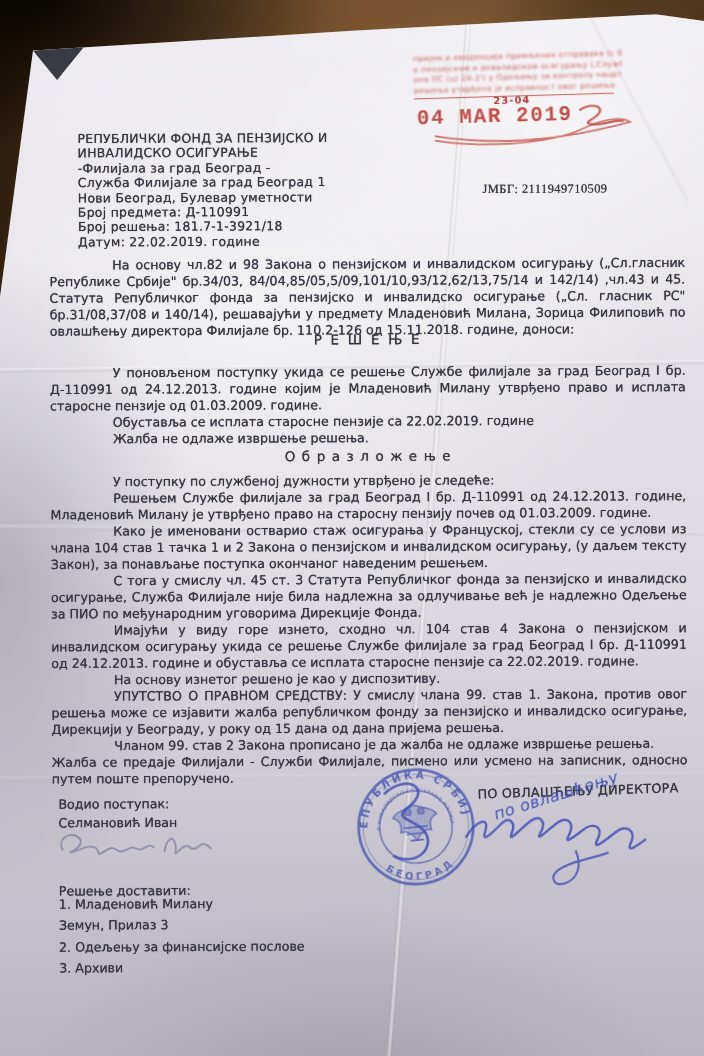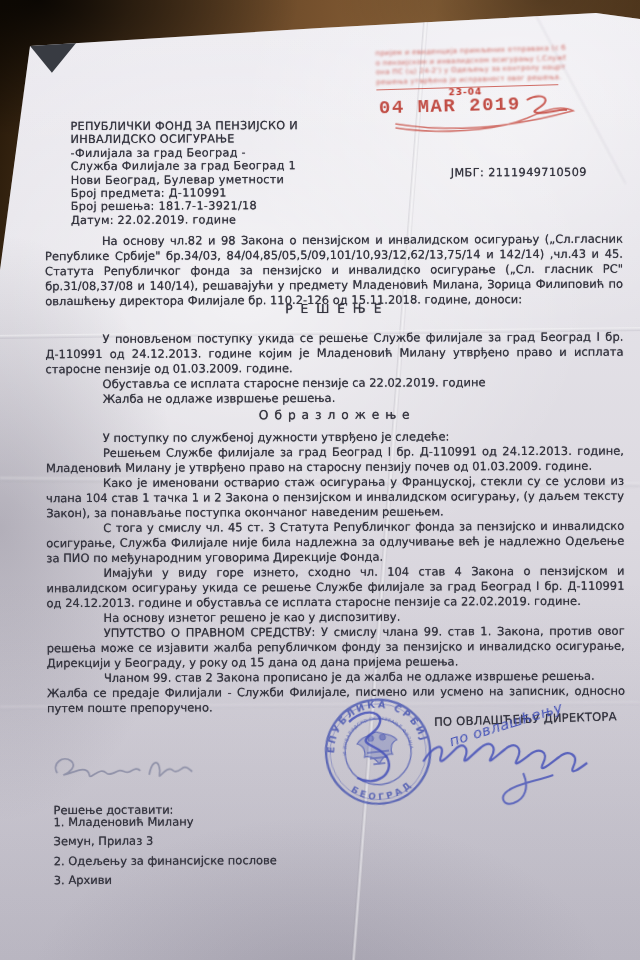--- a/index.html
+++ b/index.html
@@ -45,21 +45,21 @@
   .corner-clip{
     position:absolute;left:28px;top:40px;width:52px;height:34px;
     clip-path:polygon(4% 18%,96% 2%,46% 96%);
     background:#383b42;filter:blur(.5px);
   }
   .content{position:absolute;inset:0;transform:rotate(-.25deg);}
   .t{font-size:11.5px;line-height:15px;color:#35353f;text-shadow:0 0 .7px rgba(45,45,58,.85);}
   .block{position:absolute;}
   .lh-line{white-space:nowrap;}
   #letterhead{left:72px;top:119px;line-height:13.4px;font-size:11.3px;letter-spacing:.25px;}
-  #jmbg{left:452px;top:166px;font-size:11.3px;letter-spacing:.4px;}
+  #jmbg{left:440px;top:166px;font-size:11.3px;letter-spacing:.4px;font-family:Liberation Serif, serif;}
   .para{width:578px;text-align:justify;margin:0;}
   .ind{text-indent:57px;}
   #intro{left:46px;top:233px;}
   .doc-title{left:46px;top:0;width:578px;text-align:center;letter-spacing:2px;font-size:12.3px;}
   #t-resenje{top:302px;}
   #t-obraz{top:408px;letter-spacing:1px;}
   #dispo{left:46px;top:331px;}
   #expl{left:46px;top:430px;}
   #dispo p,#expl p{margin:0;}
   #footer-left{left:52px;top:722px;line-height:17px;}
@@ -144,20 +144,24 @@
       <p class="para ind">Решењем  Службе филијале за град Београд I бр. Д-110991 од 24.12.2013. године, Младеновић Милану је утврђено  право на старосну пензију почев од 01.03.2009. године.</p>
       <p class="para ind">Како је именовани  остварио   стаж осигурања у Француској,  стекли су се услови из члана 104 став 1 тачка 1 и 2 Закона о пензијском и инвалидском осигурању, (у даљем тексту Закон), за понављање поступка окончаног наведеним решењем.</p>
       <p class="para ind">С тога у смислу чл. 45 ст. 3 Статута Републичког фонда за пензијско и инвалидско осигурање, Служба Филијале није била надлежна за одлучивање већ је надлежно Одељење за ПИО по међународним уговорима Дирекције Фонда.</p>
       <p class="para ind">Имајући у виду горе изнето, сходно чл. 104 став 4 Закона о пензијском и инвалидском осигурању  укида  се решење Службе филијале за град Београд I бр. Д-110991 од 24.12.2013. године и обуставља се исплата старосне пензије са 22.02.2019. године.</p>
       <p class="para ind">На основу изнетог решено је као у диспозитиву.</p>
       <p class="para ind">УПУТСТВО О ПРАВНОМ СРЕДСТВУ: У смислу члана 99. став 1. Закона, против овог решења може се изјавити жалба републичком фонду за пензијско и инвалидско осигурање, Дирекцији у Београду, у року од 15 дана од дана пријема решења.</p>
       <p class="para ind">Чланом 99. став 2 Закона прописано је да жалба не одлаже извршење решења.</p>
       <p class="para">Жалба се предаје Филијали - Служби Филијале, писмено или усмено на записник, односно путем поште препоручено.</p>
     </div>
 
+    <div id="footer-left" class="block t">
+      <div>Водио поступак:</div>
+      <div>Селмановић Иван</div>
+    </div>
 
     <svg class="sig" style="left:46px;top:750px;filter:blur(.35px);" width="180" height="42" viewBox="0 0 180 42">
       <path d="M10 22 c -6 -10 6 -18 14 -12 c 6 5 -2 12 -8 14 c 10 -2 18 -8 24 -4 c 4 3 0 8 6 4 c 5 -3 9 -6 13 -2 c 3 3 8 0 12 -2 c 4 -2 7 3 11 1 c 4 -2 8 -5 11 -1" fill="none" stroke="#8a8ca4" stroke-width="1.7" opacity=".9"></path>
       <path d="M102 24 c 2 -12 8 -16 10 -8 c 2 7 -2 12 2 8 c 4 -4 8 -8 12 -4 c 3 3 7 -1 10 -3 c 4 -2 6 2 9 4" fill="none" stroke="#8a8ca4" stroke-width="1.7" opacity=".9"></path>
     </svg>
 
     <div id="deliver-label" class="block t">Решење доставити:</div>
 
     <div id="deliver" class="block t">
       <div>1. Младеновић Милану</div>

